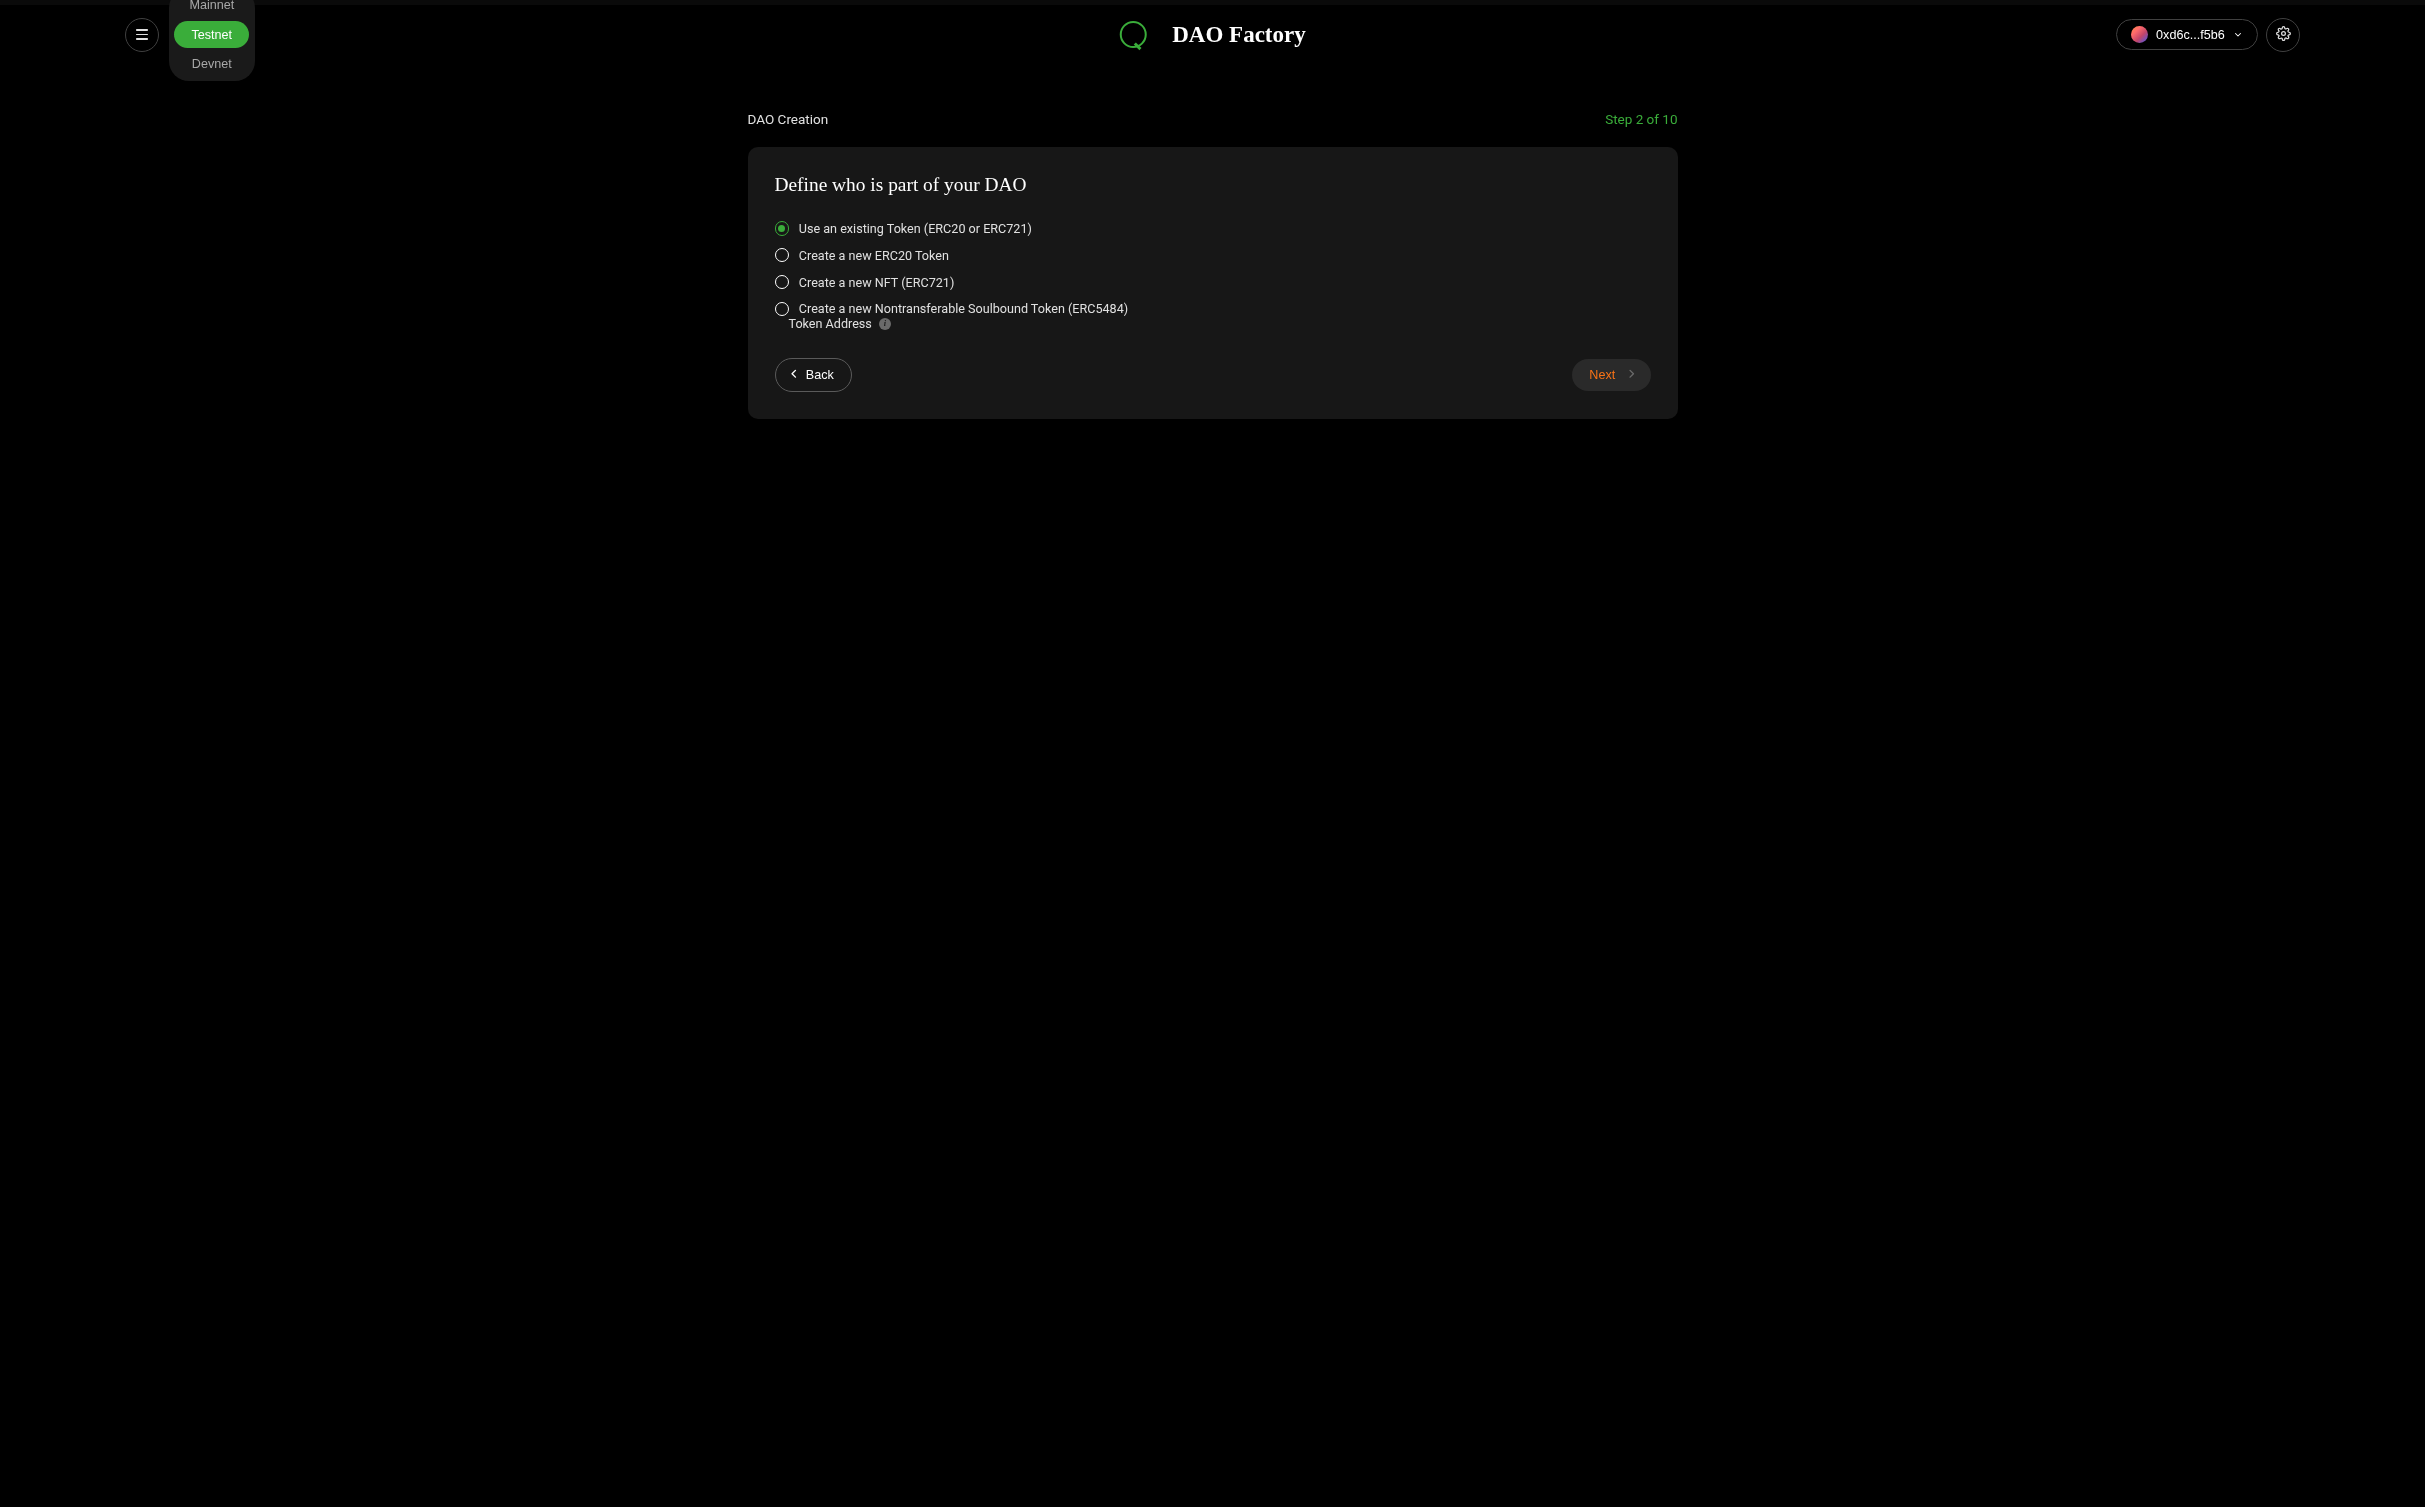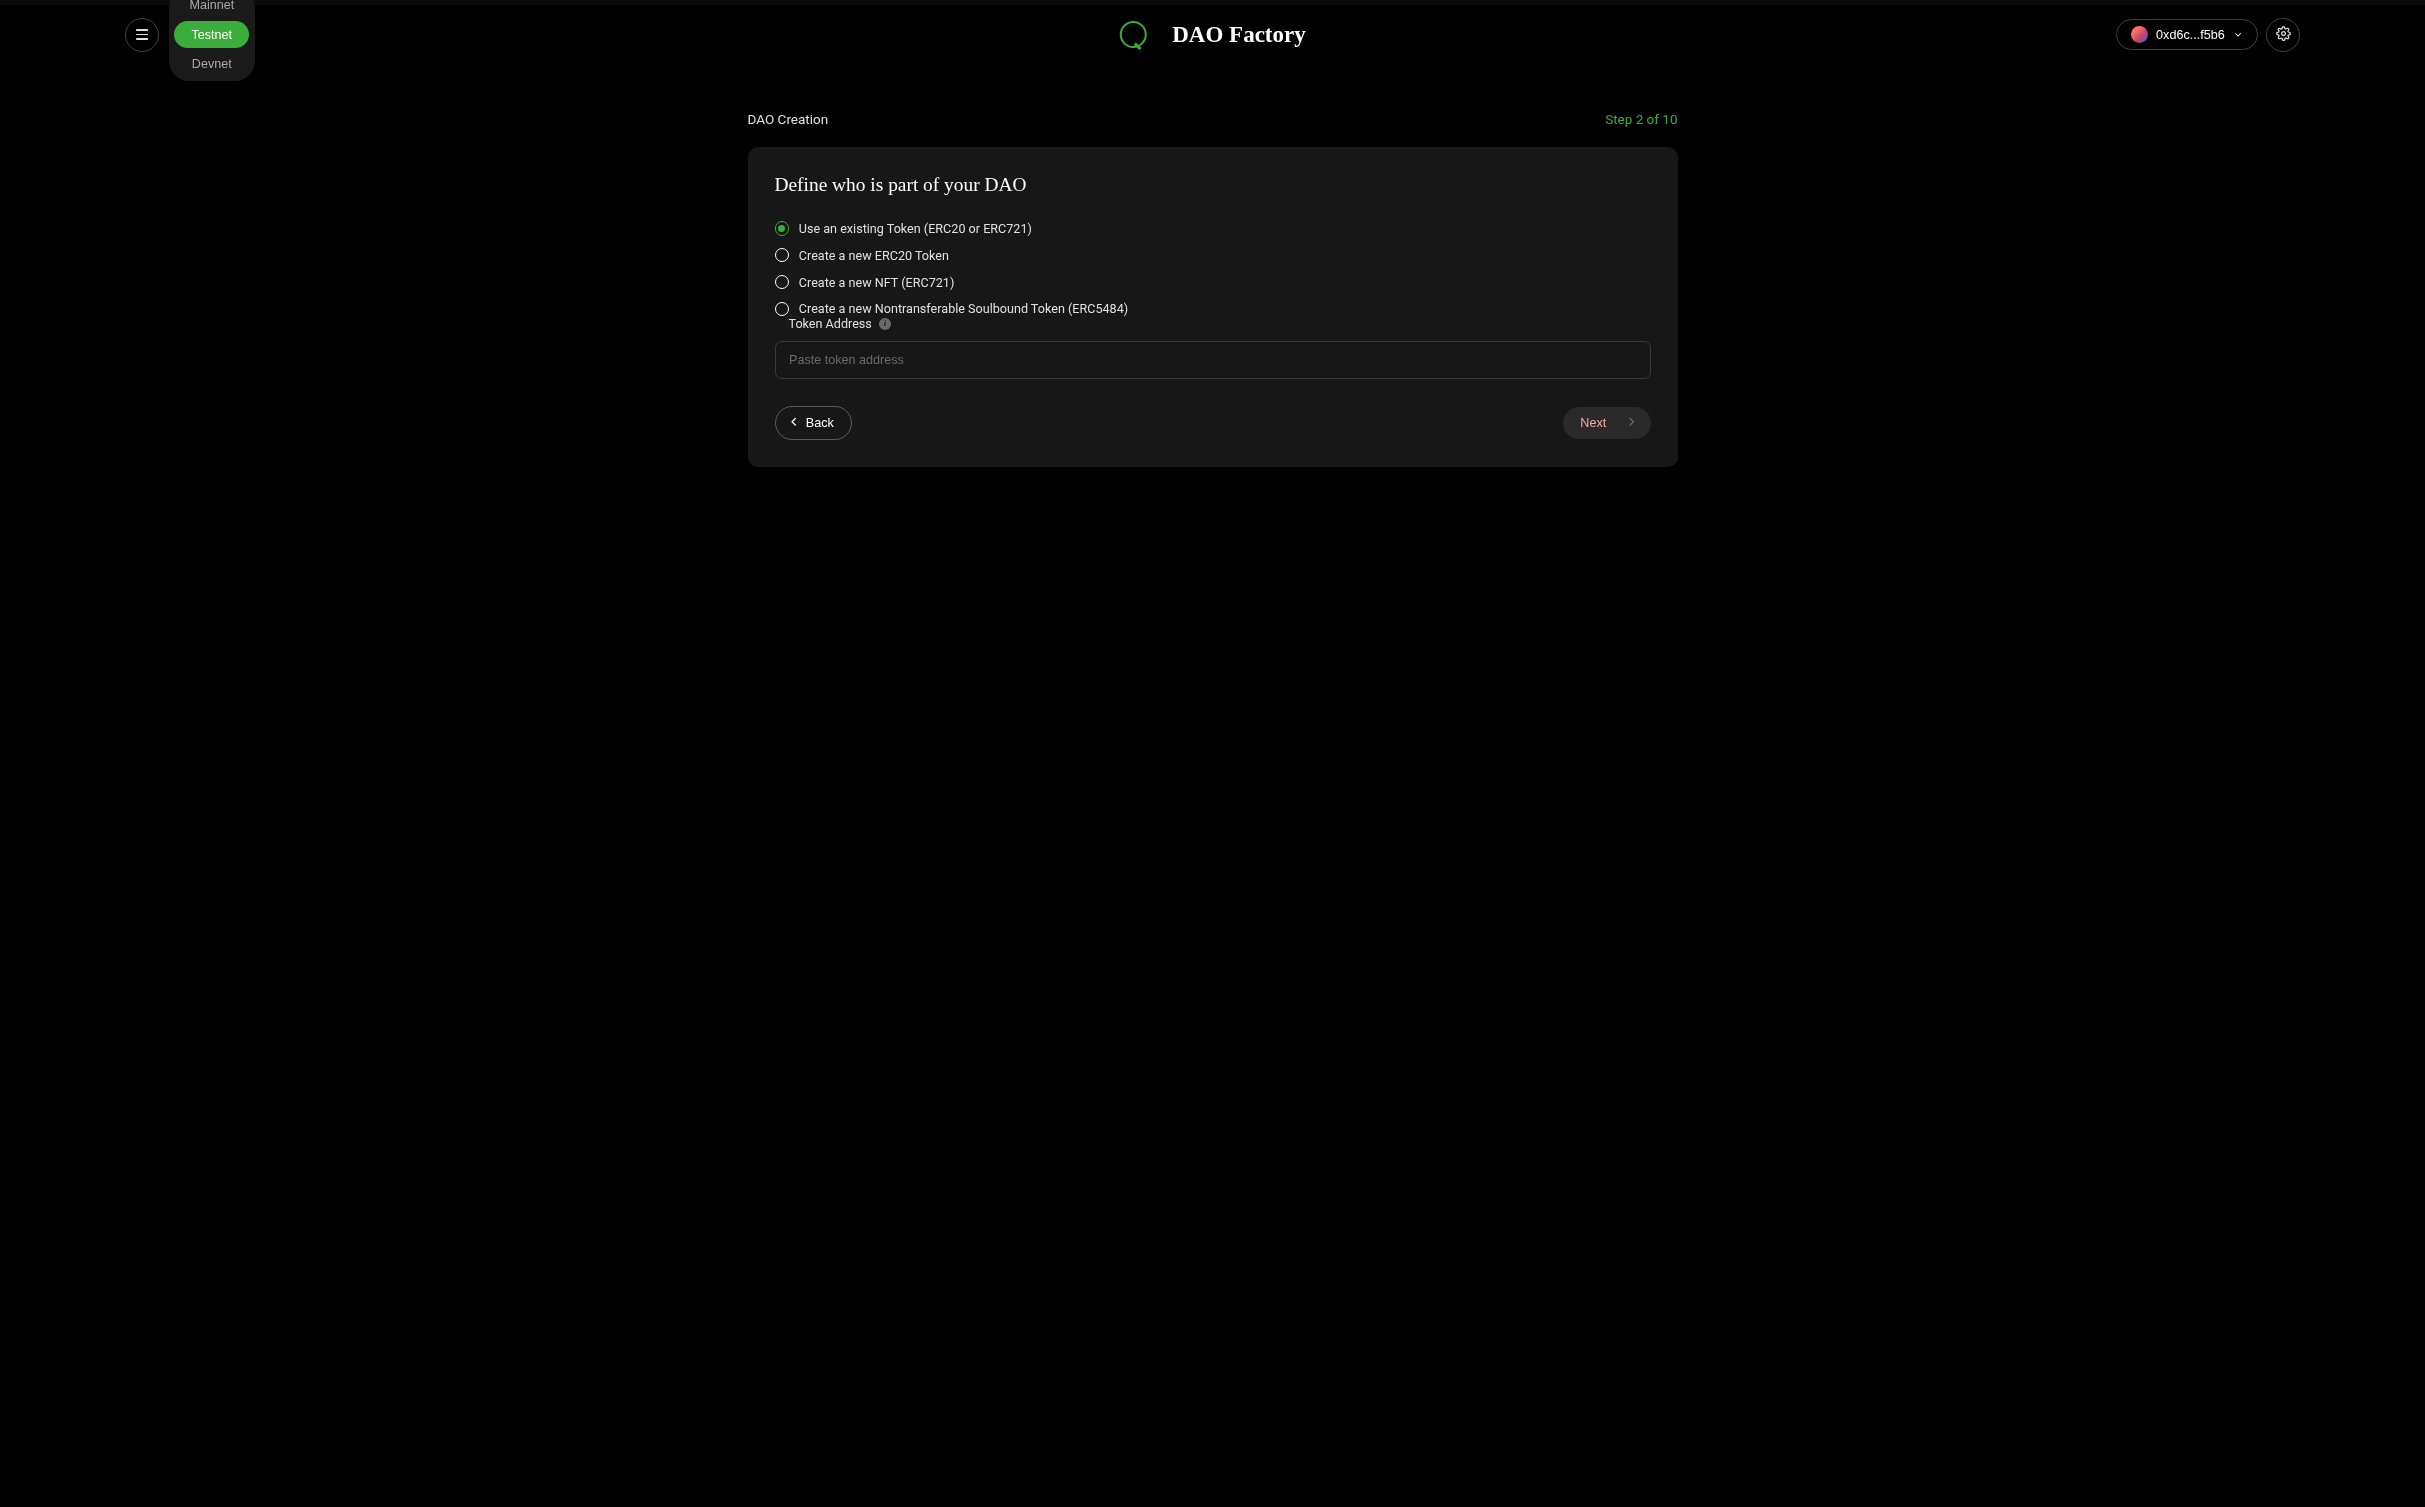--- a/index.html
+++ b/index.html
@@ -307,26 +307,26 @@
       color: #ffffff;
       font-size: 12.6px;
       font-weight: 500;
       cursor: pointer;
       text-align: right;
     }
     
     .next-button {
       display: flex;
       align-items: center;
-      gap: 19px;
+      gap: 10px;
       padding: 7.6px 11.8px 7.6px 17px;
       border: none;
       border-radius: 18.5px;
       background: #2a2a2a;
-      color: #fca5a5;
+      color: #f97316;
       font-size: 12.6px;
       font-weight: 500;
       cursor: not-allowed;
     }
     
     .chevron-svg {
       width: 13.5px;
       height: 13.5px;
     }
   </style>
@@ -403,21 +403,20 @@
         <span class="radio-circle"></span>
         <span class="radio-label">Create a new Nontransferable Soulbound Token (ERC5484)</span>
       </label>
     </div>
     
     <div class="field-label-row">
       <span class="field-label">Token Address</span>
       <span class="info-icon">i</span>
     </div>
     
-    <input type="text" class="text-input" placeholder="Paste token address" style="">
     
     <div class="button-row">
       <button class="back-button">
         <span>
           <svg class="chevron-svg" viewBox="0 0 24 24" fill="none" stroke="#ffffff" stroke-width="2.5" stroke-linecap="round" stroke-linejoin="round">
             <polyline points="15 18 9 12 15 6"></polyline>
           </svg>
         </span>
         <span>Back</span>
       </button>

